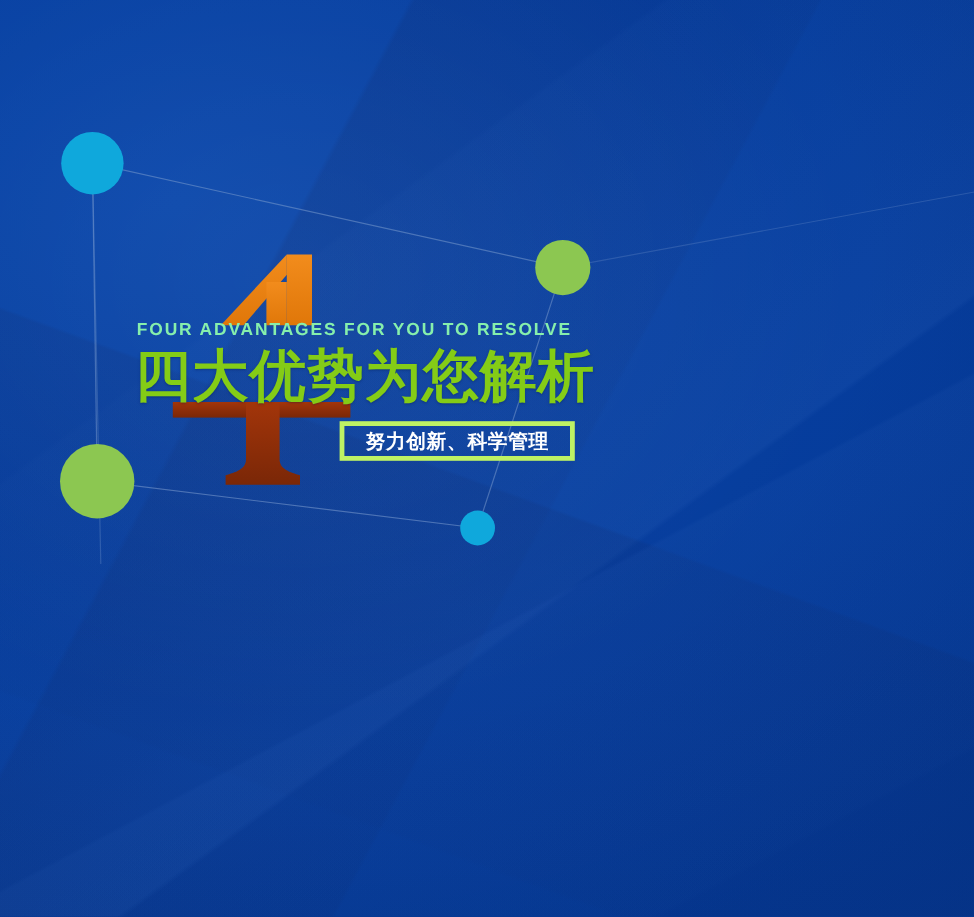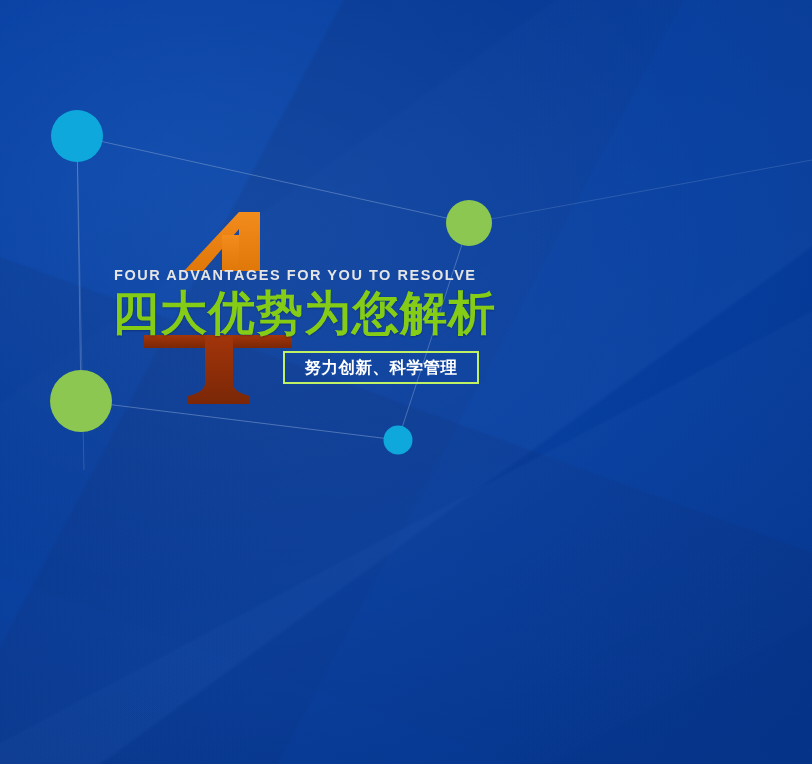--- a/index.html
+++ b/index.html
@@ -96,21 +96,21 @@
   }
 
   
   .text-block {
     position: absolute;
     left: 112px;
     top: 268px;
     width: 560px;
   }
   .eyebrow {
-    color: #e5e5e5;
+    color: #86efac;
     font-size: 14.5px;
     font-weight: bold;
     letter-spacing: 1.55px;
     line-height: 1.1;
     white-space: nowrap;
     margin: 0 0 4px 2px;
   }
   .headline {
     color: #84cc16;
     font-size: 47px;
@@ -122,21 +122,21 @@
     text-shadow: 0 1px 2px rgba(0,20,70,0.35);
   }
 
   
   .tagline-box {
     position: absolute;
     left: 283px;
     top: 351px;
     width: 196px;
     height: 33px;
-    border: 2px solid #bef264;
+    border: 4px solid #bef264;
     box-sizing: border-box;
     display: flex;
     align-items: center;
     justify-content: center;
   }
   .tagline-text {
     color: #ffffff;
     font-size: 16.5px;
     font-weight: bold;
     letter-spacing: 0.5px;

